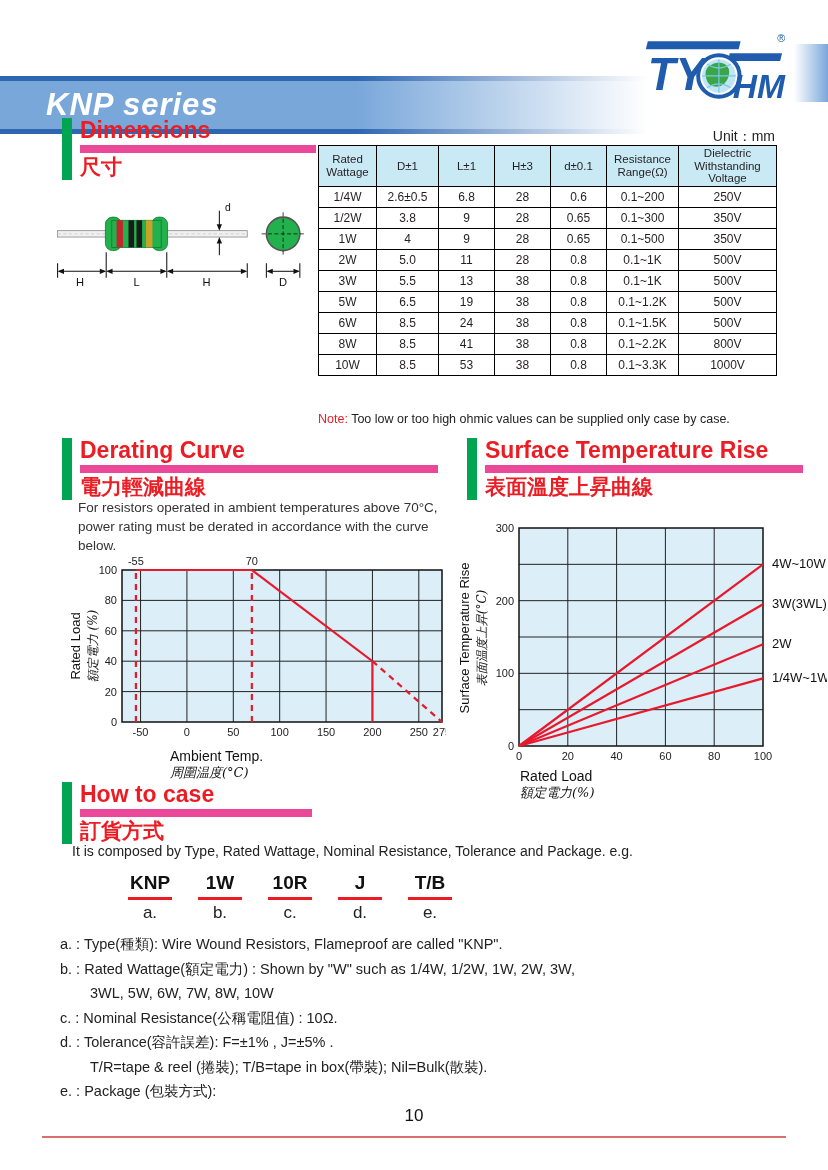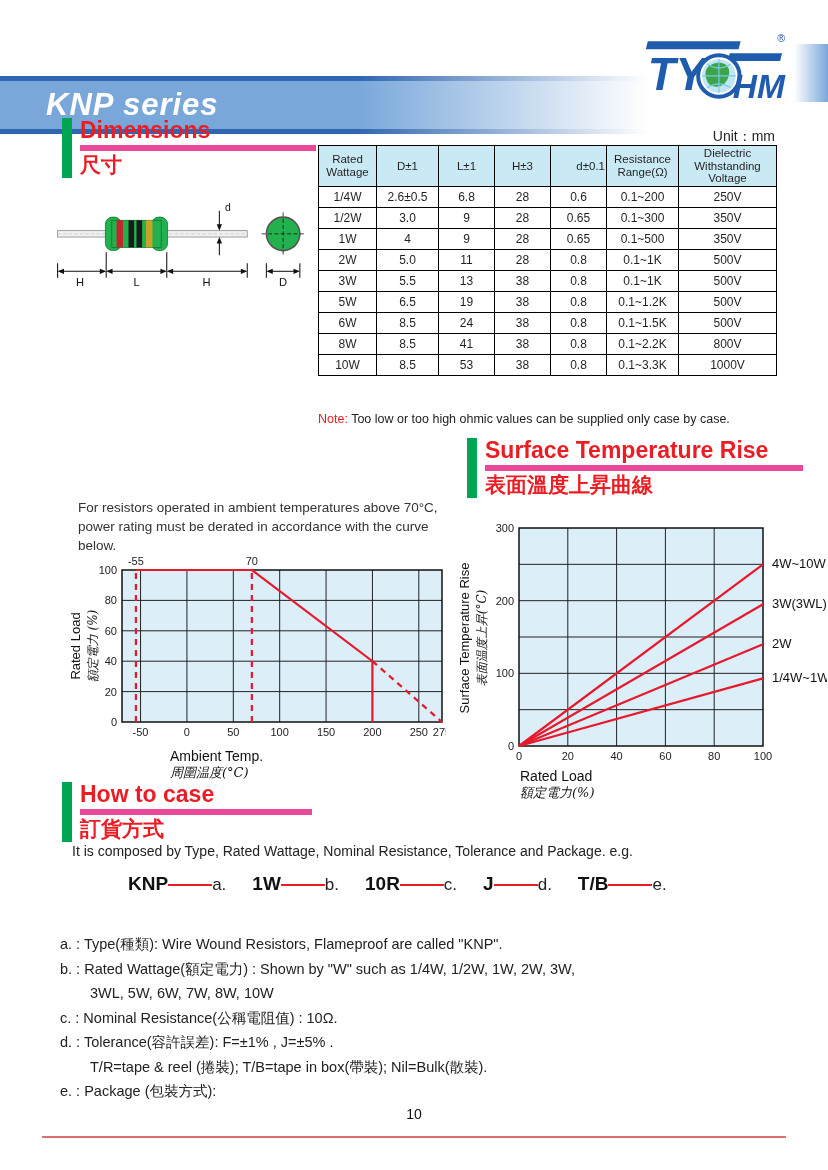--- a/index.html
+++ b/index.html
@@ -12,21 +12,21 @@
   .banner-line { height:5px; background:linear-gradient(to right,#2f66b0 55%, #ffffff 100%); }
   .banner-main { height:48px; background:linear-gradient(to right,#79a7da 55%, #ffffff 100%); }
   .banner-title { font-size:31px; font-weight:bold; font-style:italic; color:#fff; line-height:48px; padding-left:46px; letter-spacing:1px; }
   .banner-right-seg { position:absolute; top:44px; right:0; width:34px; height:58px; background:linear-gradient(to right,#ffffff, #79a7da); }
   .logo { position:absolute; top:28px; left:632px; width:158px; height:84px; }
 
   
   .section-head { position:absolute; display:flex; align-items:stretch; }
   .green-bar { width:10px; background:#00a551; margin-right:8px; }
   .sh-body { display:flex; flex-direction:column; }
-  .sh-en { color:#ec1c24; font-weight:bold; font-size:23px; line-height:25px; padding-bottom:2px; border-bottom:6px solid #ec4899; }
+  .sh-en { color:#ec1c24; font-weight:bold; font-size:23px; line-height:25px; padding-bottom:2px; border-bottom:8px solid #ec4899; }
   .sh-zh { color:#ec1c24; font-weight:bold; font-size:21px; line-height:26px; padding-top:1px; }
 
   
   .unit-label { position:absolute; top:128px; left:640px; width:135px; text-align:right; font-size:14px; color:#222; }
   table.dim { position:absolute; top:145px; left:318px; width:458px; border-collapse:collapse; table-layout:fixed; }
   table.dim th, table.dim td { border:1px solid #000; text-align:center; vertical-align:middle; }
   table.dim th { background:#c9eaf5; font-size:11.5px; font-weight:normal; height:40px; line-height:12.5px; padding:1px; }
   table.dim td { font-size:12px; height:21px; }
   .note-line { position:absolute; top:412px; left:318px; width:470px; font-size:12.5px; color:#222; }
   .note-red { color:#ec1c24; }
@@ -39,30 +39,30 @@
   .derating-desc { position:absolute; top:498px; left:78px; width:362px; font-size:13.5px; line-height:19px; color:#333; }
   .xlab { position:absolute; text-align:left; color:#111; }
   .xlab .en { font-size:14px; }
   .xlab .zh { font-size:13px; font-style:italic; font-family:"DejaVu Serif", serif; }
   .ylab-en { font-size:13px; fill:#111; }
   .ylab-zh { font-size:12px; fill:#111; font-style:italic; font-family:"DejaVu Serif", serif; }
 
   
   .order-intro { position:absolute; top:843px; left:72px; font-size:14px; color:#222; }
   .order-code-row { position:absolute; top:872px; left:128px; display:flex; gap:26px; }
-  .code-part { display:flex; flex-direction:row; align-items:center; }
+  .code-part { display:flex; flex-direction:column; align-items:center; }
   .code-value { font-size:19px; font-weight:bold; color:#111; }
   .code-underline { width:44px; height:2.5px; background:#ec1c24; margin-top:3px; }
   .code-label { font-size:17px; color:#222; margin-top:3px; }
   .order-notes { position:absolute; top:932px; left:60px; width:716px; }
   .order-note { font-size:14.5px; color:#222; line-height:24.5px; }
   .order-note.indent { padding-left:30px; }
 
   
-  .page-number { position:absolute; top:1106px; left:0; width:828px; text-align:center; font-size:14px; color:#111; }
+  .page-number { position:absolute; top:1106px; left:0; width:828px; text-align:center; font-size:17px; color:#111; }
   .footer-line { position:absolute; top:1136px; left:42px; width:744px; height:2px; background:#d9706e; }
 </style>
 </head>
 <body>
 
 <div class="page">
 
   <div class="banner-wrap">
     <div class="banner-line"></div>
     <div class="banner-main">
@@ -142,38 +142,38 @@
     <text x="285" y="107" font-size="14" fill="#111" text-anchor="middle">D</text>
   </svg>
 
   <table class="dim">
     <thead>
         <tr>
           <th style="width: 58px;">Rated Wattage</th>
           <th style="width: 62px;">D±1</th>
           <th style="width: 56px;">L±1</th>
           <th style="width: 56px;">H±3</th>
-          <th style="width: 56px; text-align: right;">d±0.1</th>
+          <th style="width: 56px;">d±0.1</th>
           <th style="width: 72px;">Resistance Range(Ω)</th>
           <th style="width: 98px;">Dielectric Withstanding Voltage</th>
         </tr>
       </thead>
     <tbody>
         <tr>
           <td>1/4W</td>
           <td>2.6±0.5</td>
           <td>6.8</td>
           <td>28</td>
           <td>0.6</td>
           <td>0.1~200</td>
           <td>250V</td>
         </tr>
         <tr>
           <td>1/2W</td>
-          <td>3.0</td>
+          <td>3.8</td>
           <td>9</td>
           <td>28</td>
           <td>0.65</td>
           <td>0.1~300</td>
           <td>350V</td>
         </tr>
         <tr>
           <td>1W</td>
           <td>4</td>
           <td>9</td>
@@ -237,20 +237,27 @@
           <td>1000V</td>
         </tr>
       </tbody>
   </table>
 
   <div class="note-line">
     <span class="note-red">Note:</span>
     <span>Too low or too high ohmic values can be supplied only case by case.</span>
   </div>
 
+  <div class="section-head" style="top:438px; left:62px;">
+    <div class="green-bar"></div>
+    <div class="sh-body">
+      <div class="sh-en" style="width:358px;">Derating Curve</div>
+      <div class="sh-zh">電力輕減曲線</div>
+    </div>
+  </div>
   <div class="derating-desc">For resistors operated in ambient temperatures above 70°C, power rating must be derated in accordance with the curve below.</div>
 
   <svg id="derating-svg" class="chart" style="top:552px; left:64px; width:382px; height:200px;" viewBox="0 0 382 200">
     <text class="ylab-en" transform="rotate(-90)" x="-94" y="16" text-anchor="middle">Rated Load</text>
     <text class="ylab-zh" transform="rotate(-90)" x="-94" y="33" text-anchor="middle">額定電力 (%)</text>
   <rect x="58" y="18" width="320" height="152" fill="#dceef8"></rect>
       <line x1="76.55072463768116" y1="18" x2="76.55072463768116" y2="170" stroke="#222" stroke-width="1"></line>
       <line x1="122.92753623188406" y1="18" x2="122.92753623188406" y2="170" stroke="#222" stroke-width="1"></line>
       <line x1="169.30434782608694" y1="18" x2="169.30434782608694" y2="170" stroke="#222" stroke-width="1"></line>
       <line x1="215.68115942028987" y1="18" x2="215.68115942028987" y2="170" stroke="#222" stroke-width="1"></line>

